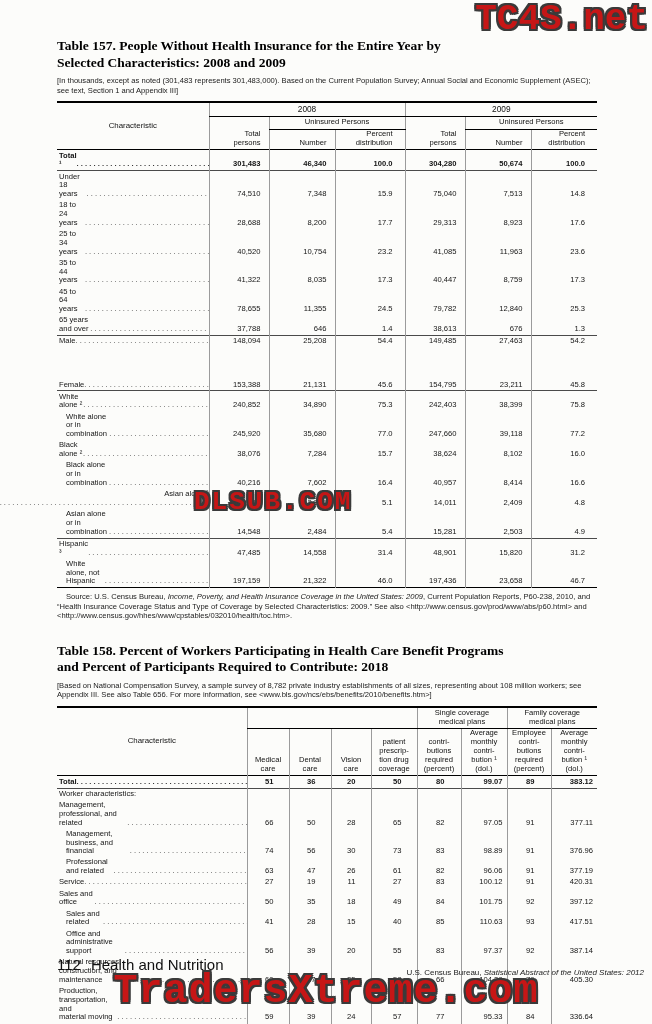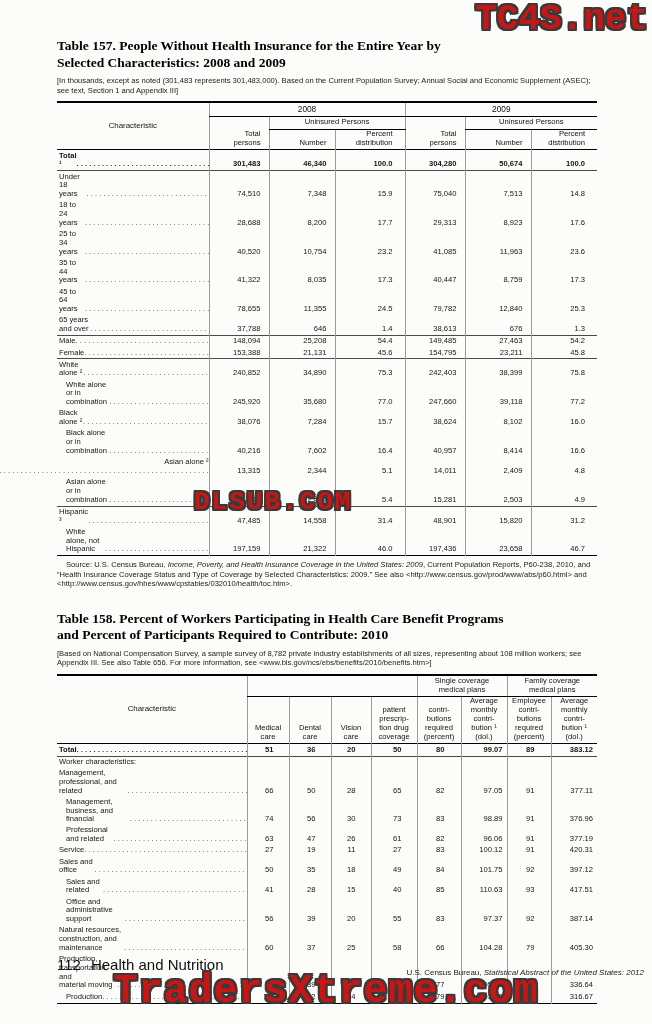--- a/index.html
+++ b/index.html
@@ -203,21 +203,21 @@
             </td>
             <td class="num">148,094</td>
             <td class="num">25,208</td>
             <td class="num">54.4</td>
             <td class="num">149,485</td>
             <td class="num">27,463</td>
             <td class="num">54.2</td>
           </tr>
           <tr>
             <td class="lbl">
-              <div class="lblwrap" style="padding-left: 2px;">
+              <div class="lblwrap" style="padding-left: 2px; margin-top: 32px;">
                 <span class="lt">Female</span>
                 <span class="dots"></span>
               </div>
             </td>
             <td class="num">153,388</td>
             <td class="num">21,131</td>
             <td class="num">45.6</td>
             <td class="num">154,795</td>
             <td class="num">23,211</td>
             <td class="num">45.8</td>
@@ -336,21 +336,21 @@
           </tr>
         </tbody>
     </table>
 
     <p class="fine"><span>Source: U.S. Census Bureau, </span><i>Income, Poverty, and Health Insurance Coverage in the United States: 2009</i><span>, Current Population Reports, P60-238, 2010, and “Health Insurance Coverage Status and Type of Coverage by Selected Characteristics: 2009.” See also &lt;http://www.census.gov/prod/www/abs/p60.html&gt; and &lt;http://www.census.gov/hhes/www/cpstables/032010/health/toc.htm&gt;.</span></p>
   </section>
 
   <section>
     <h2 class="title title-158">
       <span>Table 158. Percent of Workers Participating in Health Care Benefit Programs</span><br>
-      <span>and Percent of Participants Required to Contribute: 2010</span>
+      <span>and Percent of Participants Required to Contribute: 2018</span>
     </h2>
     <p class="note">[Based on National Compensation Survey, a sample survey of 8,782 private industry establishments of all sizes, representing about 108 million workers; see Appendix III. See also Table 656. For more information, see &lt;www.bls.gov/ncs/ebs/benefits/2010/benefits.htm&gt;]</p>
 
     <table class="t t158">
       <colgroup>
         <col style="width:190px">
           <col style="width:42px">
           <col style="width:42px">
           <col style="width:40px">
           <col style="width:46px">

